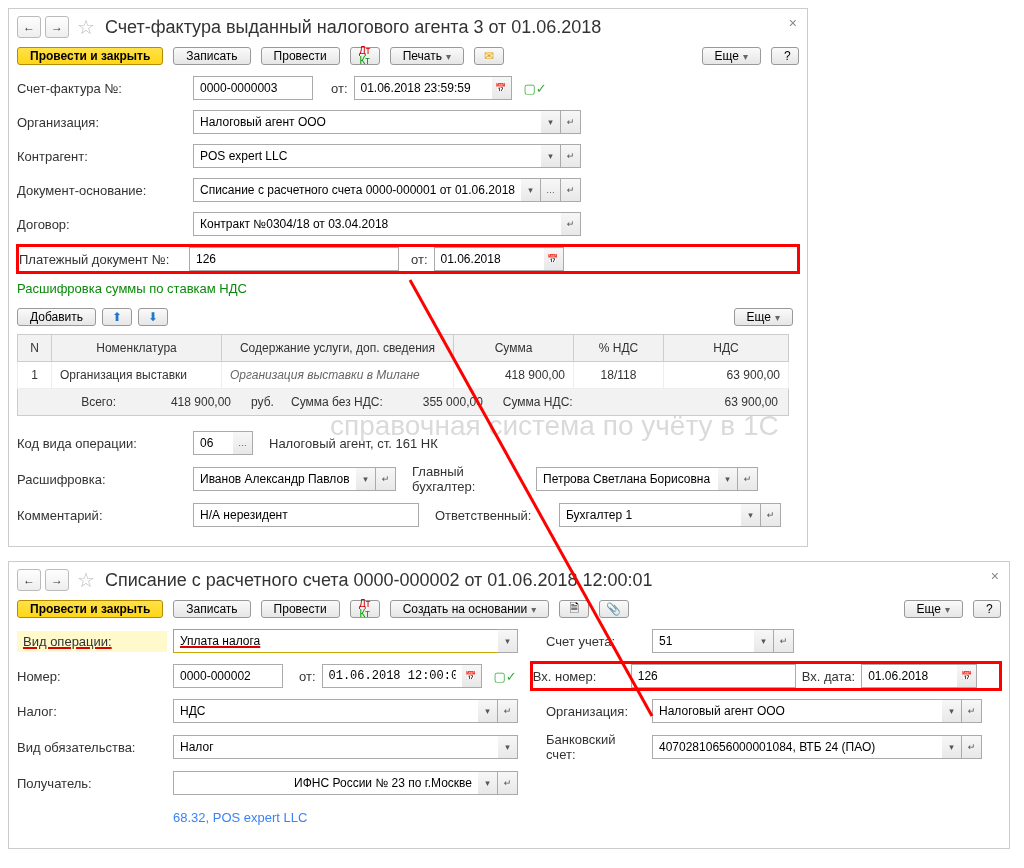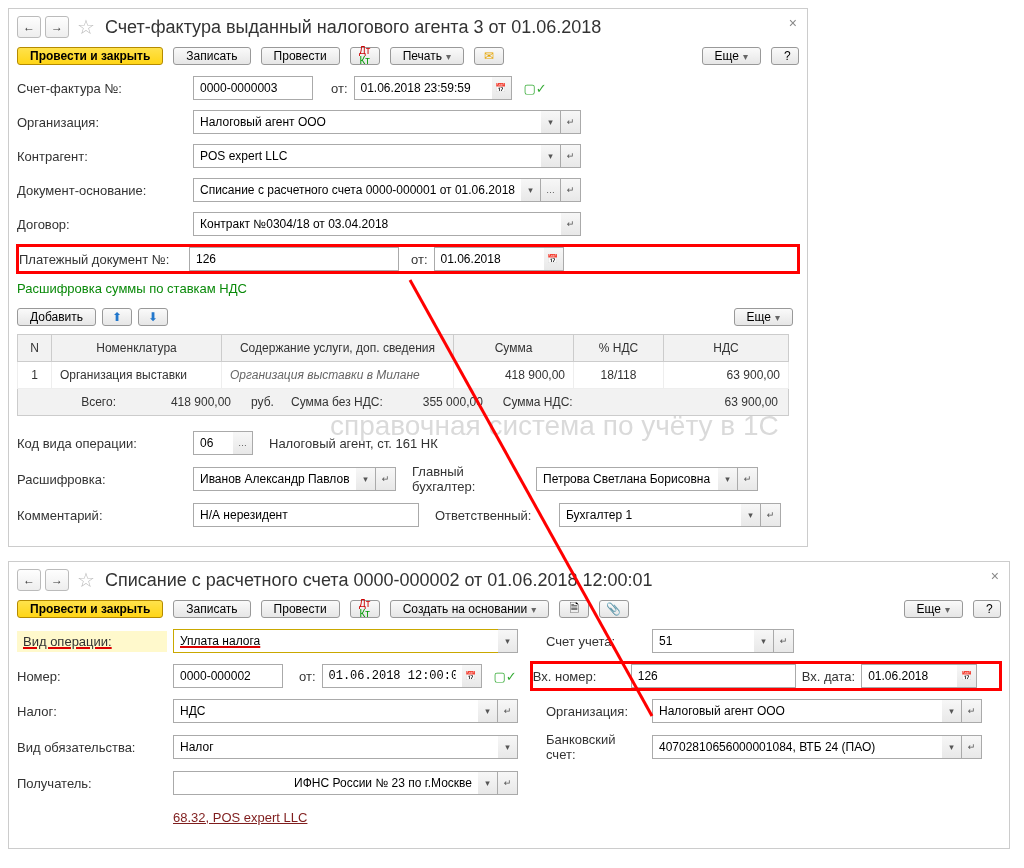--- a/index.html
+++ b/index.html
@@ -29,21 +29,21 @@
   .tbl { border: 1px solid #ccc; border-collapse: collapse; width: 772px; font-size: 12px; }
   .tbl th { border: 1px solid #ccc; padding: 6px 8px; font-weight: normal; background: #f2f2f2; text-align: center; }
   .tbl td { border: 1px solid #eee; padding: 6px 8px; text-align: right; }
   .tbl td.text-left { text-align: left; }
   .tbl td.text-center { text-align: center; }
   .italic { font-style: italic; color: #666; }
   .totals { width: 772px; background: #f2f2f2; border: 1px solid #ccc; border-top: none; padding: 6px 0; display: flex; font-size: 12px; }
   .totals .tcell { padding: 0 10px; }
   .hl-red-row { outline: 3px solid #ff0000; outline-offset: -2px; padding: 2px; display: flex; align-items: center; gap: 6px; }
   .underline-red { text-decoration: underline; text-decoration-color: #d00; text-decoration-thickness: 2px; }
-  .link-blue { color: #7f1d1d; text-decoration: underline; cursor: pointer; }
+  .link-blue { color: #3b82f6; cursor: pointer; }
   .yellow-bg { background: #fff9cc; padding: 3px 6px; }
   svg.line { position: absolute; pointer-events: none; }
   .watermark { position: absolute; top: 410px; left: 330px; font-size: 28px; color: rgba(150,150,150,0.35); font-weight: 300; z-index: 0; }
   .dk-icon { font-size: 10px; line-height: 10px; }
 </style>
 </head>
 <body>
 
 <div class="window" style="width:800px;">
   <span class="close-x">×</span>

